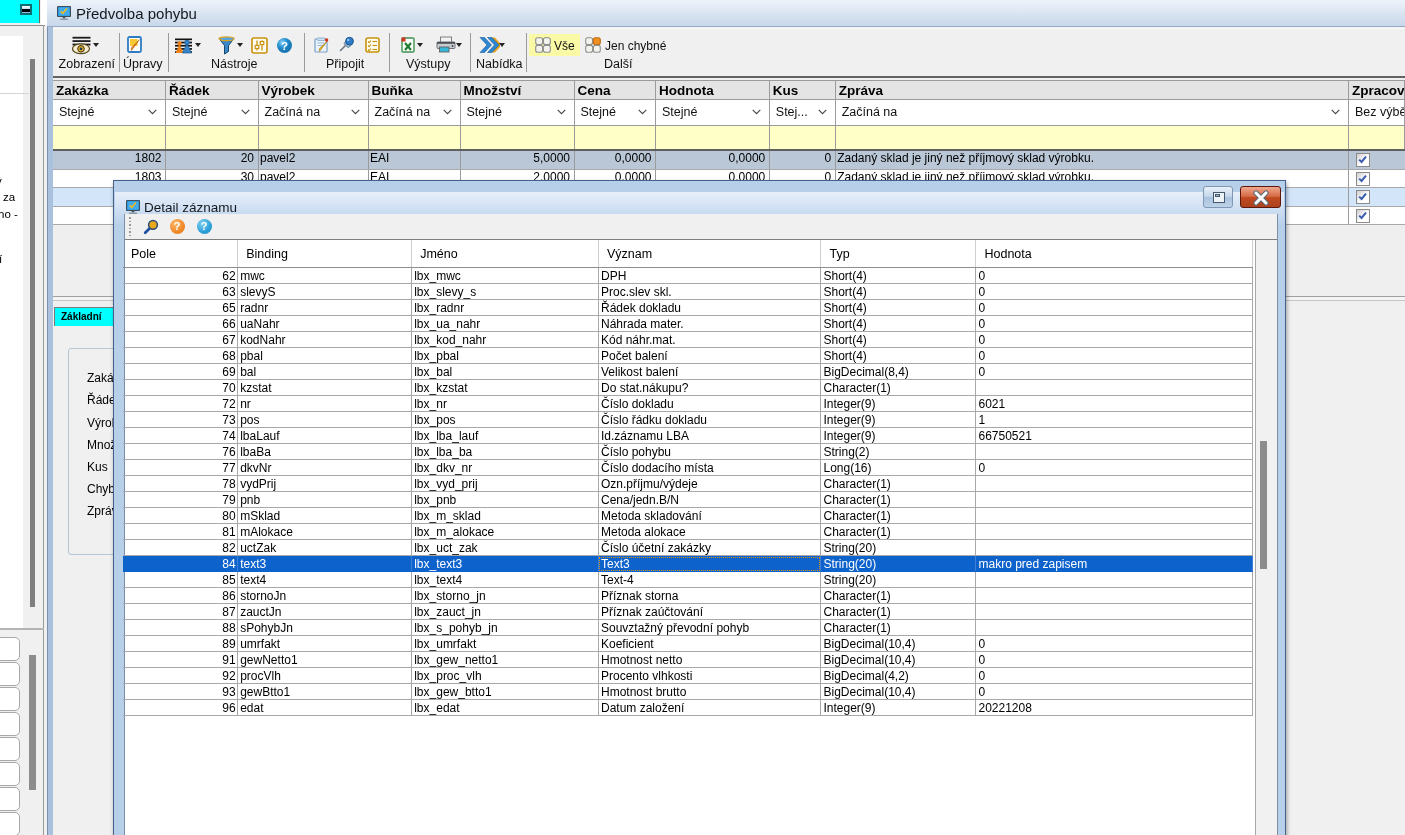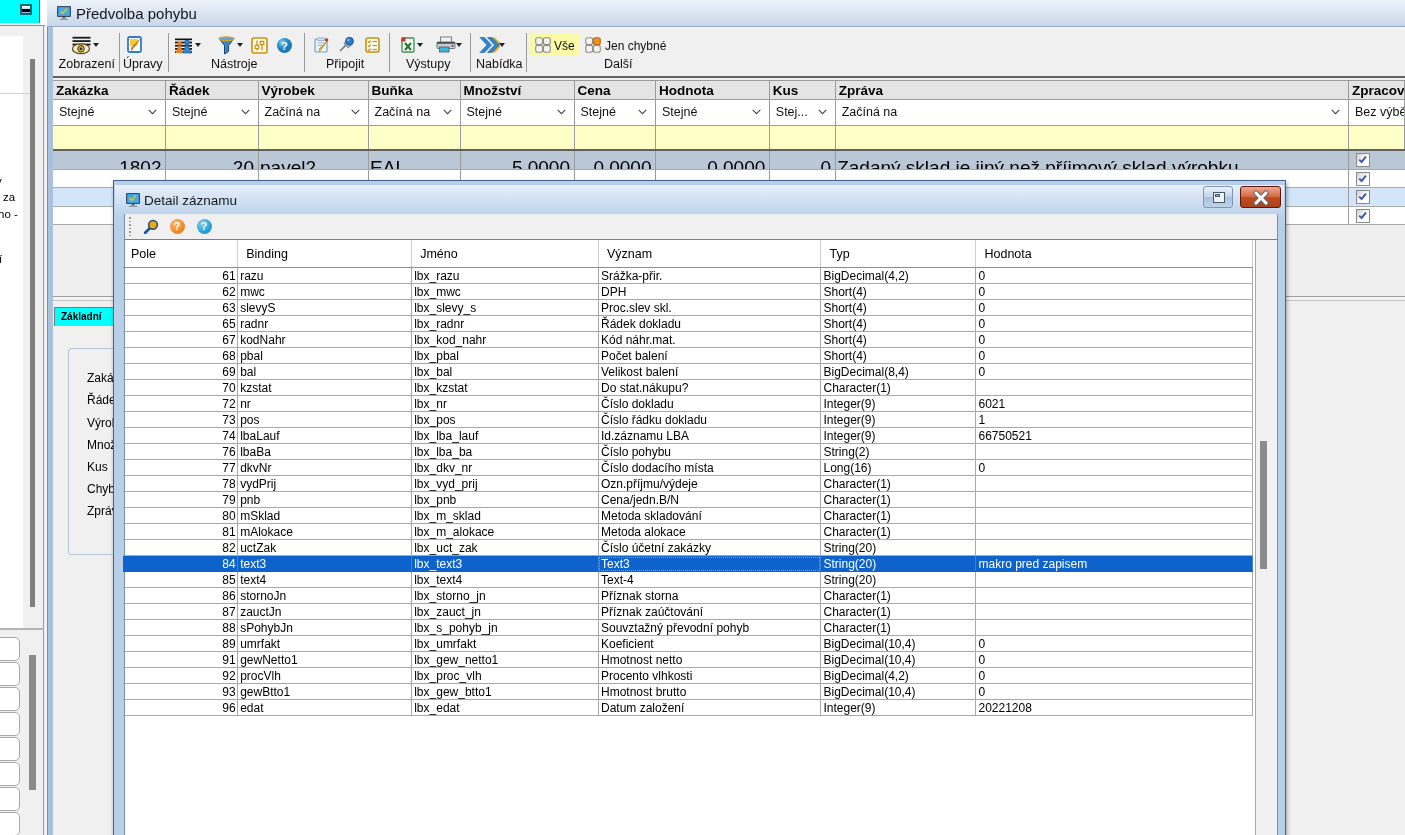--- a/index.html
+++ b/index.html
@@ -37,41 +37,41 @@
 .trow>div{flex:none;overflow:hidden;white-space:nowrap;position:relative}
 #mhead{top:80px;height:20px;background:#e4e4e4;border-top:1px solid #9b9b9b;border-bottom:1px solid #9b9b9b}
 #mhead .hc{font-weight:bold;font-size:13.5px;padding:1.5px 0 0 3px;border-right:1px solid #9b9b9b;color:#000}
 #mfilter{top:100px;height:26px;background:#fff;border-bottom:1px solid #9b9b9b}
 #mfilter .fc{font-size:12.5px;padding:5px 0 0 6px;border-right:1px solid #9b9b9b;color:#111}
 .chev{position:absolute;right:8px;top:9px}
 #myellow{top:126px;height:23px;background:#ffffc8}
 #myellow .yc{border-right:1px solid #9b9b9b}
 #mdark{left:6px;top:149px;width:1399px;height:2px;background:#606060}
 .drow{height:18.6px;border-bottom:1px solid #a9a9a9}
-.drow>div{border-right:1px solid #9b9b9b;font-size:19px;padding-top:6px}
+.drow>div{border-right:1px solid #9b9b9b;font-size:12px;padding-top:0}
 .drow .num{text-align:right;padding-right:3.5px}
 .drow .txt{padding-left:1.5px}
 .drow .ck{border-right:none}
 #mrow1{top:151px;background:#b9c7d6}
 #mrow2{top:169.6px;background:#fff}
 #mrow3{top:188.2px;background:#d2e5f9}
 #mrow4{top:206.8px;background:#fff}
 .cb{position:absolute;left:7px;top:2px;width:14px;height:14px;background:linear-gradient(135deg,#cfcfcf,#ffffff 60%);border:1px solid #8a8a8a}
 .cb svg{position:absolute;left:1px;top:1px}
 #mgray{left:6px;top:225.4px;width:1399px;height:71px;background:#efefef}
 #msplit1{left:6px;top:296px;width:1399px;height:1px;background:#a0a0a0}
 #msplit2{left:6px;top:297px;width:1399px;height:3px;background:#f4f4f4}
 #msplit3{left:6px;top:300px;width:1399px;height:1px;background:#c6c6c6}
 
 #mtab{left:7px;top:307px;width:88px;height:19px;background:#00ffff;border:1px solid #7a7a7a;border-bottom:none;font-weight:bold;font-size:10px;padding:2.5px 0 0 6px;color:#000}
 #mgroup{left:21px;top:348px;width:340px;height:207px;border:1px solid #b5c6d6;border-radius:3px}
 .glabel{position:absolute;left:40px;font-size:12px;color:#000;white-space:nowrap}
 
 #dlg{left:113px;top:180px;width:1173px;height:660px;background:#b7cfe9;border:1px solid #44618c;box-shadow:1px 2px 4px rgba(0,0,0,0.35)}
-#dlg-title{left:1px;top:4px;width:1169px;height:32px;background:linear-gradient(#e7eff9,#bad1ec)}
+#dlg-title{left:1px;top:11px;width:1169px;height:32px;background:linear-gradient(#e7eff9,#bad1ec)}
 #dlg-title .cap{position:absolute;left:29px;top:7.5px;font-size:13.5px;color:#15191e}
 #dlg-max{left:1089px;top:5px;width:30px;height:22px;border:1px solid #7f97b5;border-radius:3px;background:linear-gradient(#eaf1f9,#c3d5e9 48%,#a9c2dd 52%,#bdd3e8)}
 #dlg-max i{position:absolute;left:8.5px;top:5px;width:12px;height:11px;border:1.8px solid #46586c;background:#eef3f8}
 #dlg-max i b{position:absolute;left:1.8px;top:1.2px;width:4.8px;height:3.2px;border:1.8px solid #46586c;background:#9db8d2}
 #dlg-close{left:1126px;top:5px;width:41px;height:22px;border:1px solid #5c170b;border-radius:3px;background:linear-gradient(#f0a88f,#d66a45 47%,#c04a20 53%,#ad421d)}
 #dlg-close svg{position:absolute;left:12px;top:3px}
 #dlg-content{left:10px;top:33px;width:1154px;height:627px;background:#fff;border-left:1px solid #7a8ea4;border-right:1px solid #7a8ea4}
 #dlg-toolbar{left:0;top:0;width:1152px;height:26px;background:#f0f0f0;border-bottom:1px solid #7f7f7f}
 #dlg-grip{left:4px;top:3px;width:2px;height:20px;background:repeating-linear-gradient(#999999 0 1.5px,#f0f0f0 1.5px 3.5px)}
 .qmark{position:absolute;width:15px;height:15px;border-radius:50%;color:#fff;font-weight:bold;font-size:11px;text-align:center;line-height:15px}
@@ -439,48 +439,48 @@
       <tbody>
           <tr class="hdr">
             <td class="h0">Pole</td>
             <td>Binding</td>
             <td>Jméno</td>
             <td>Význam</td>
             <td>Typ</td>
             <td>Hodnota</td>
           </tr>
 <tr>
-            <td class="c0">61</td>
-            <td>razu</td>
-            <td>lbx_razu</td>
-            <td>Srážka-přir.</td>
-            <td>BigDecimal(4,2)</td>
-            <td>0</td>
-          </tr>
-<tr>
             <td class="c0">62</td>
             <td>mwc</td>
             <td>lbx_mwc</td>
             <td>DPH</td>
             <td>Short(4)</td>
             <td>0</td>
           </tr>
 <tr>
             <td class="c0">63</td>
             <td>slevyS</td>
             <td>lbx_slevy_s</td>
             <td>Proc.slev skl.</td>
             <td>Short(4)</td>
             <td>0</td>
           </tr>
 <tr>
             <td class="c0">65</td>
             <td>radnr</td>
             <td>lbx_radnr</td>
             <td>Řádek dokladu</td>
+            <td>Short(4)</td>
+            <td>0</td>
+          </tr>
+<tr>
+            <td class="c0">66</td>
+            <td>uaNahr</td>
+            <td>lbx_ua_nahr</td>
+            <td>Náhrada mater.</td>
             <td>Short(4)</td>
             <td>0</td>
           </tr>
 <tr>
             <td class="c0">67</td>
             <td>kodNahr</td>
             <td>lbx_kod_nahr</td>
             <td>Kód náhr.mat.</td>
             <td>Short(4)</td>
             <td>0</td>

